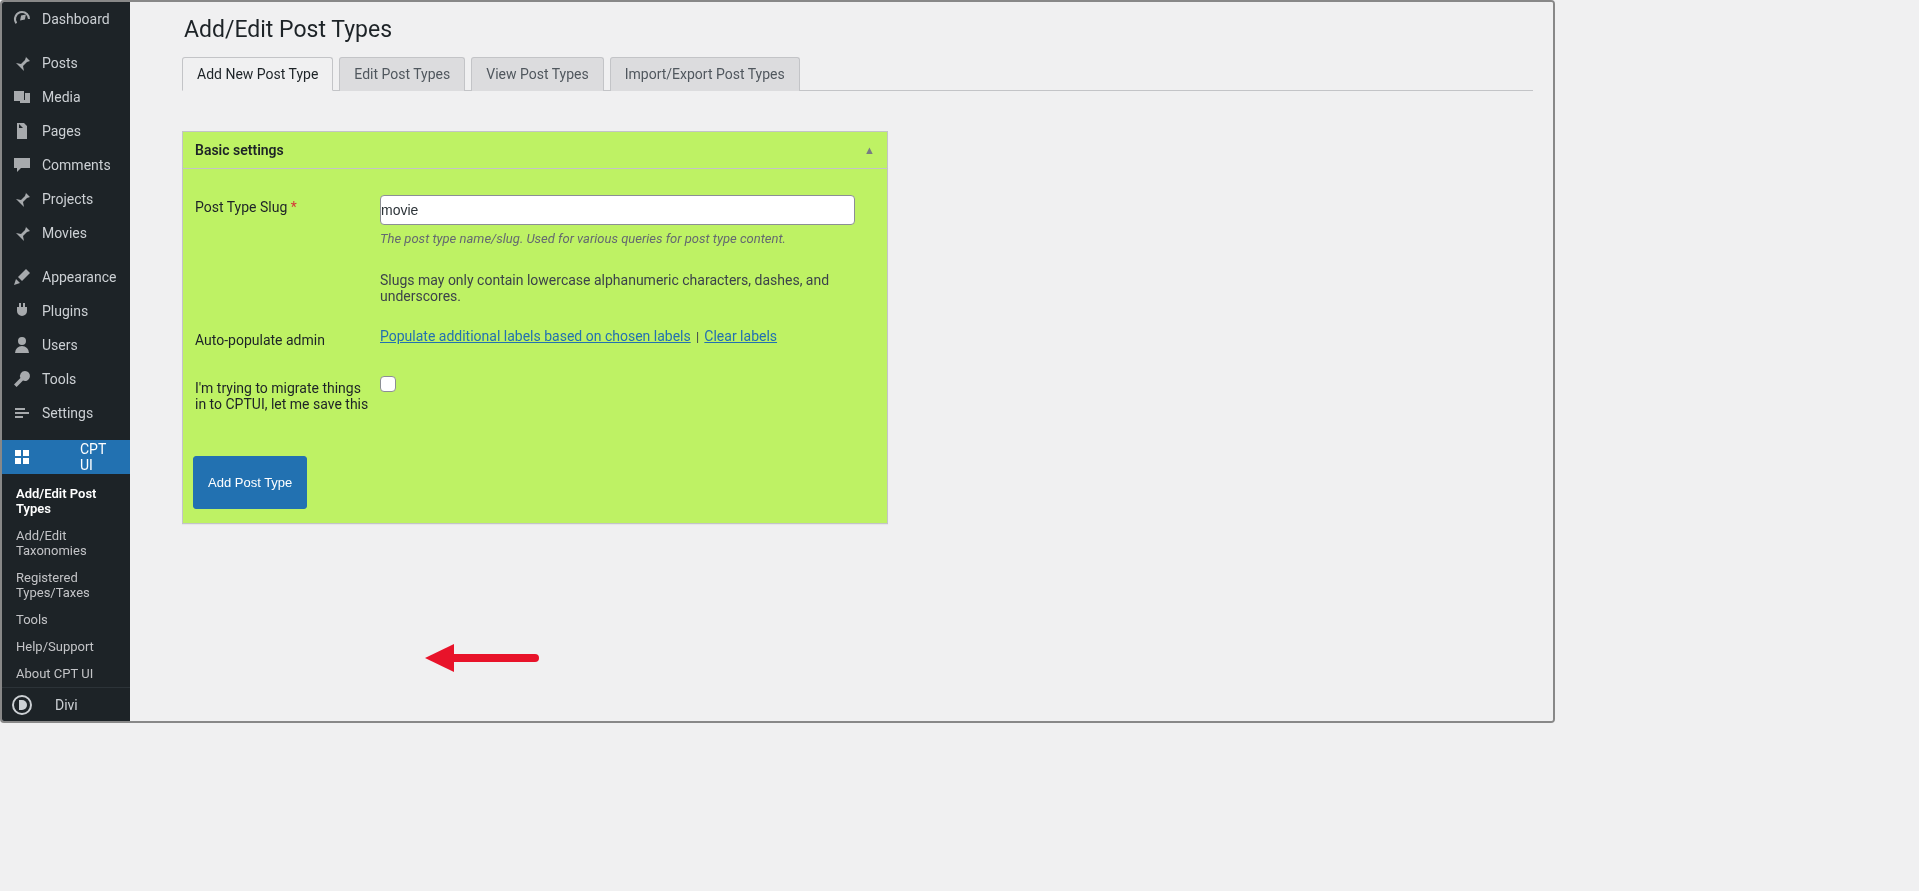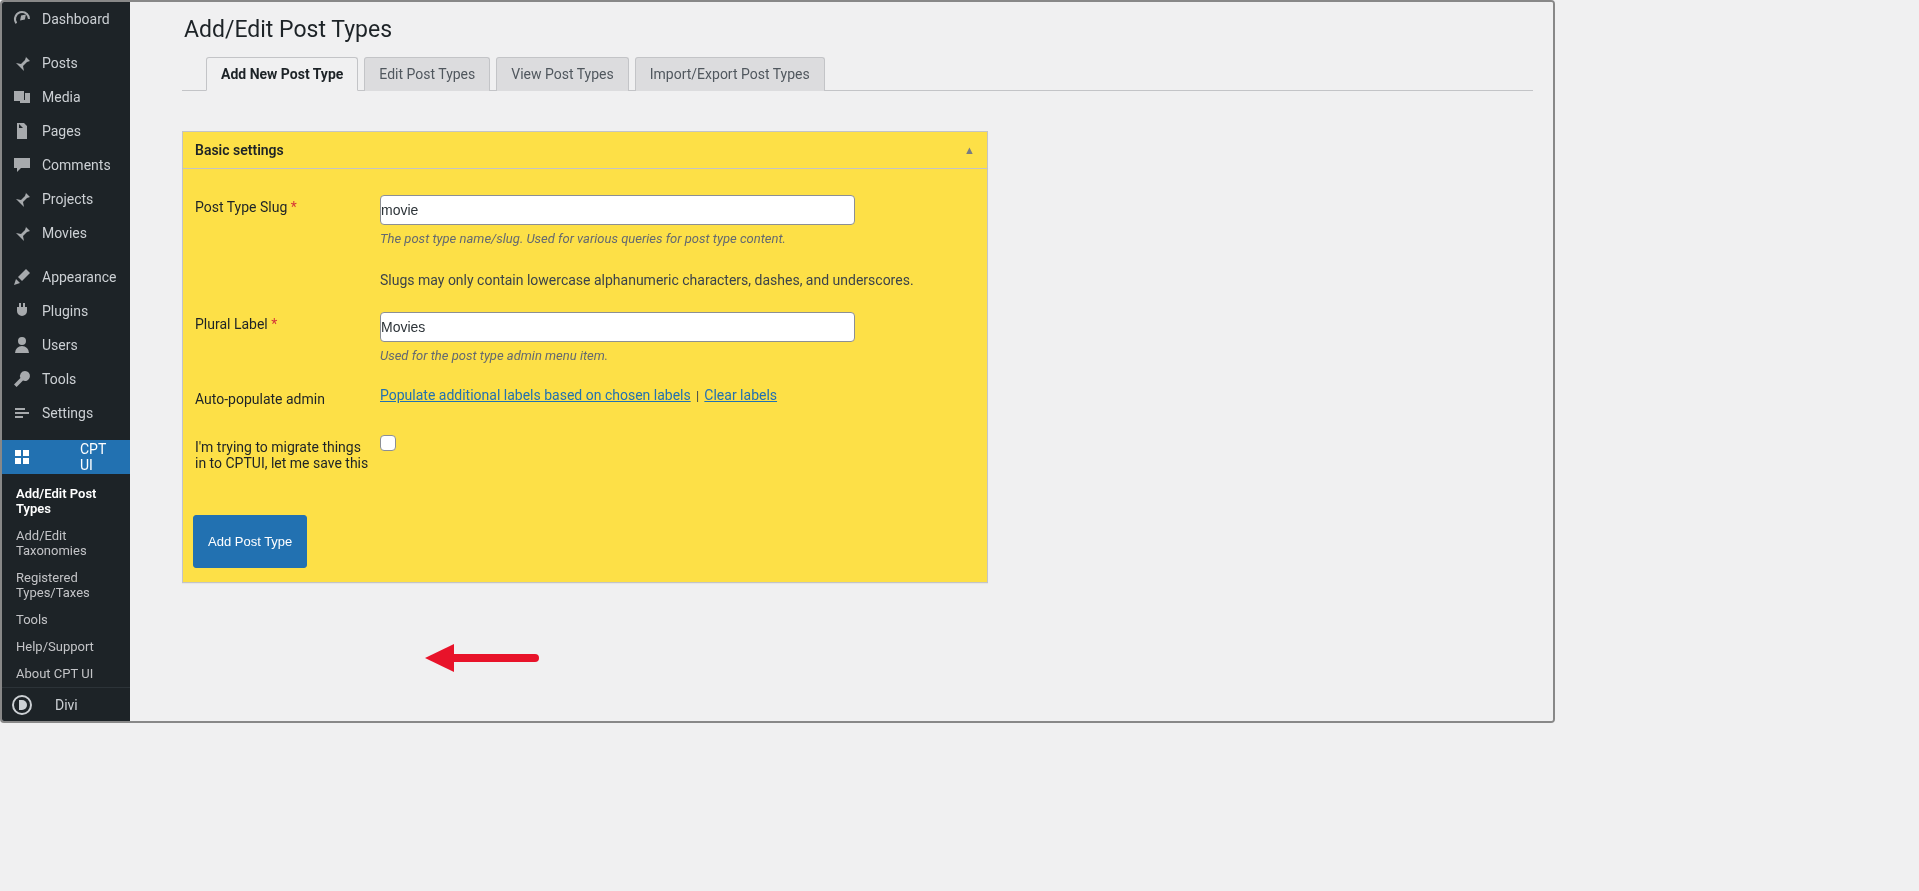--- a/index.html
+++ b/index.html
@@ -119,31 +119,30 @@
     border-top-left-radius: 3px;
     border-top-right-radius: 3px;
     cursor: pointer;
     display: inline-block;
     margin-bottom: -1px;
   }
   .nav-tab.active {
     background: #f0f0f1;
     border-bottom: 1px solid #f0f0f1;
     color: #1d2327;
-    font-weight: 700;
-    margin-left: 24px;
+    font-weight: 400;
   }
 
   
   .postbox {
     margin-top: 40px;
-    background: #fde047;
+    background: #bef264;
     border: 1px solid #c3c4c7;
     box-shadow: 0 1px 1px rgba(0,0,0,.04);
-    width: 806px;
+    width: 706px;
   }
   .postbox .hndle {
     display: flex;
     align-items: center;
     justify-content: space-between;
     padding: 10px 12px;
     border-bottom: 1px solid #c3c4c7;
     font-size: 14px;
     font-weight: 600;
     color: #1d2327;
@@ -379,30 +378,20 @@
             <span>Post Type Slug</span>
             <span class="req"> *</span>
           </th>
           <td>
             <input type="text" class="regular-text" value="movie" style="">
             <p class="desc">The post type name/slug. Used for various queries for post type content.</p>
             <p class="note">Slugs may only contain lowercase alphanumeric characters, dashes, and underscores.</p>
           </td>
         </tr>
 
-        <tr>
-          <th>
-            <span>Plural Label</span>
-            <span class="req"> *</span>
-          </th>
-          <td>
-            <input type="text" class="regular-text" value="Movies" style="">
-            <p class="desc">Used for the post type admin menu item.</p>
-          </td>
-        </tr>
 
 
         <tr>
           <th>
             <span>Auto-populate admin</span>
           </th>
           <td class="links">
             <a>Populate additional labels based on chosen labels</a><span class="divider"> | </span><a>Clear labels</a>
           </td>
         </tr>

